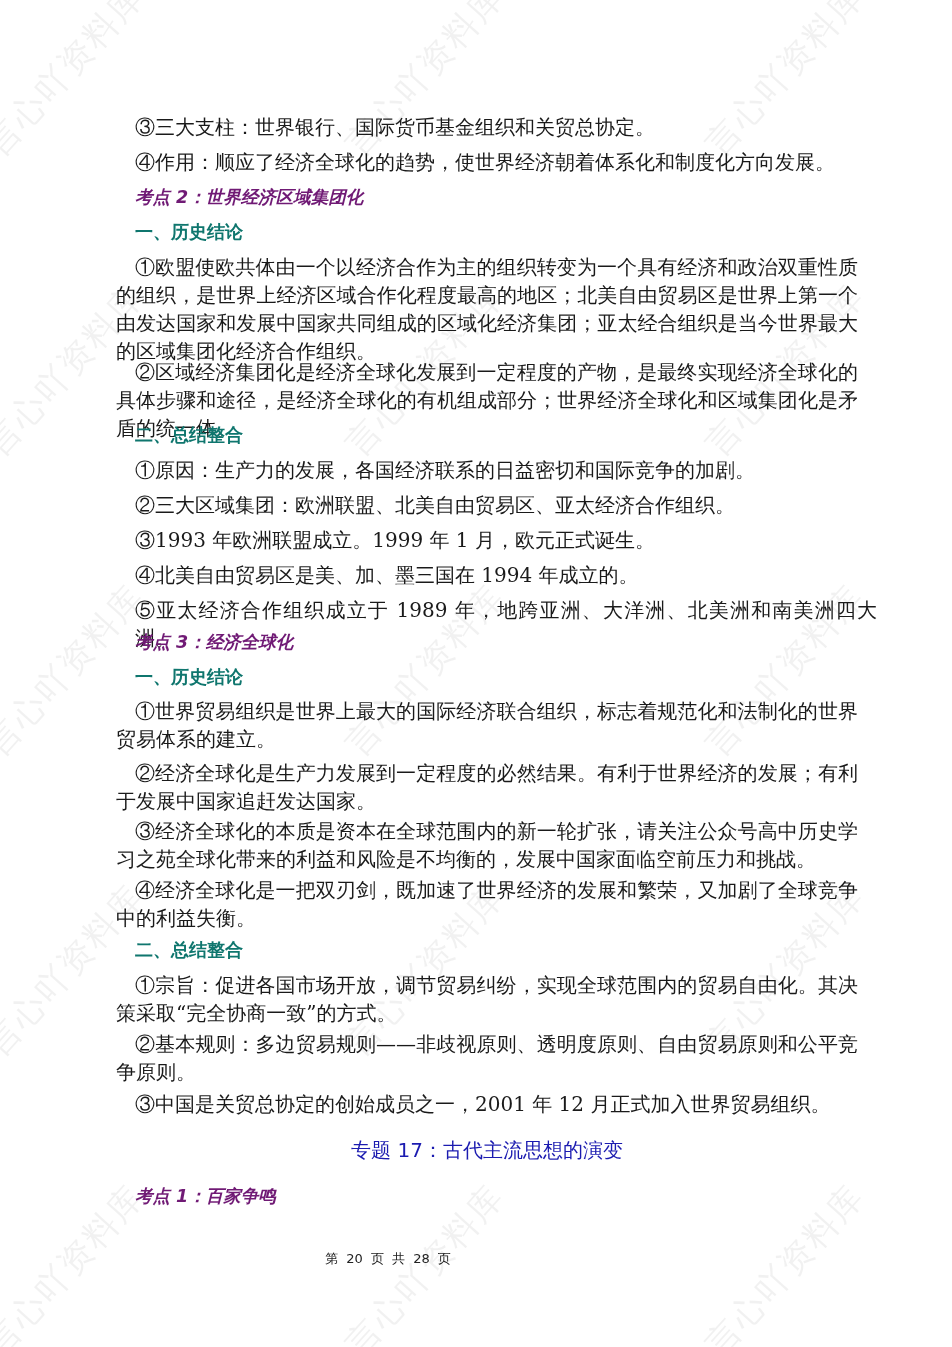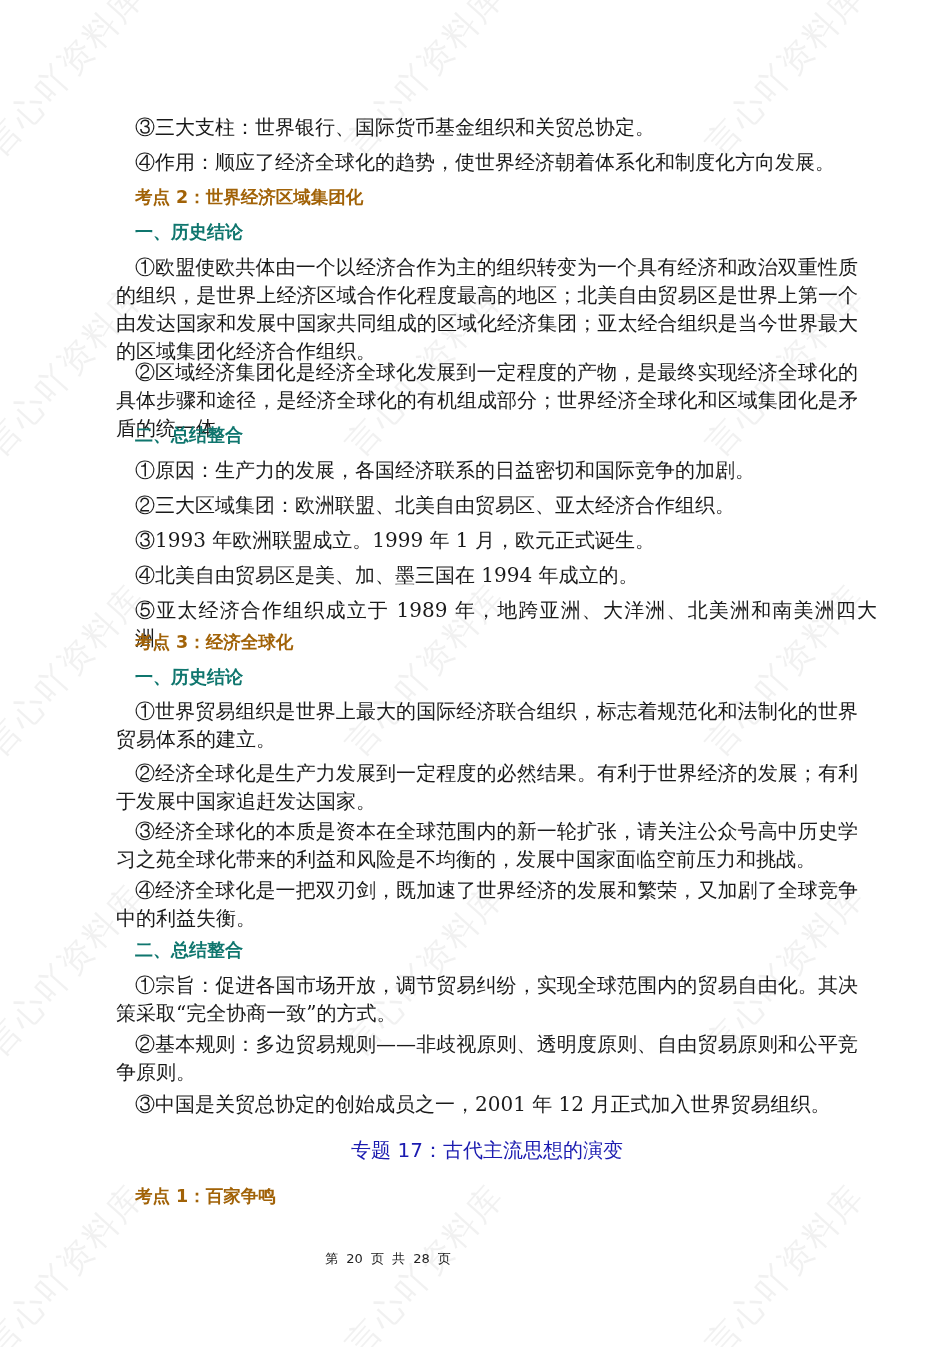--- a/index.html
+++ b/index.html
@@ -44,25 +44,26 @@
       width: 742px;
       font-size: 20px;
       line-height: 28px;
       text-align: justify;
       text-justify: inter-ideograph;
     }
     .indent { text-indent: 19px; }
     .kaodian {
       position: absolute;
       left: 19px;
-      color: #a16207;
+      color: #701a75;
       font-family: "DejaVu Sans", "Liberation Sans", sans-serif;
       font-weight: bold;
       font-size: 17.5px;
       line-height: 28px;
+      font-style: italic;
     }
     .subhead {
       position: absolute;
       left: 19px;
       font-family: Liberation Sans, sans-serif;
       font-weight: bold;
       font-size: 18px;
       line-height: 28px;
       color: #0f766e;
     }

